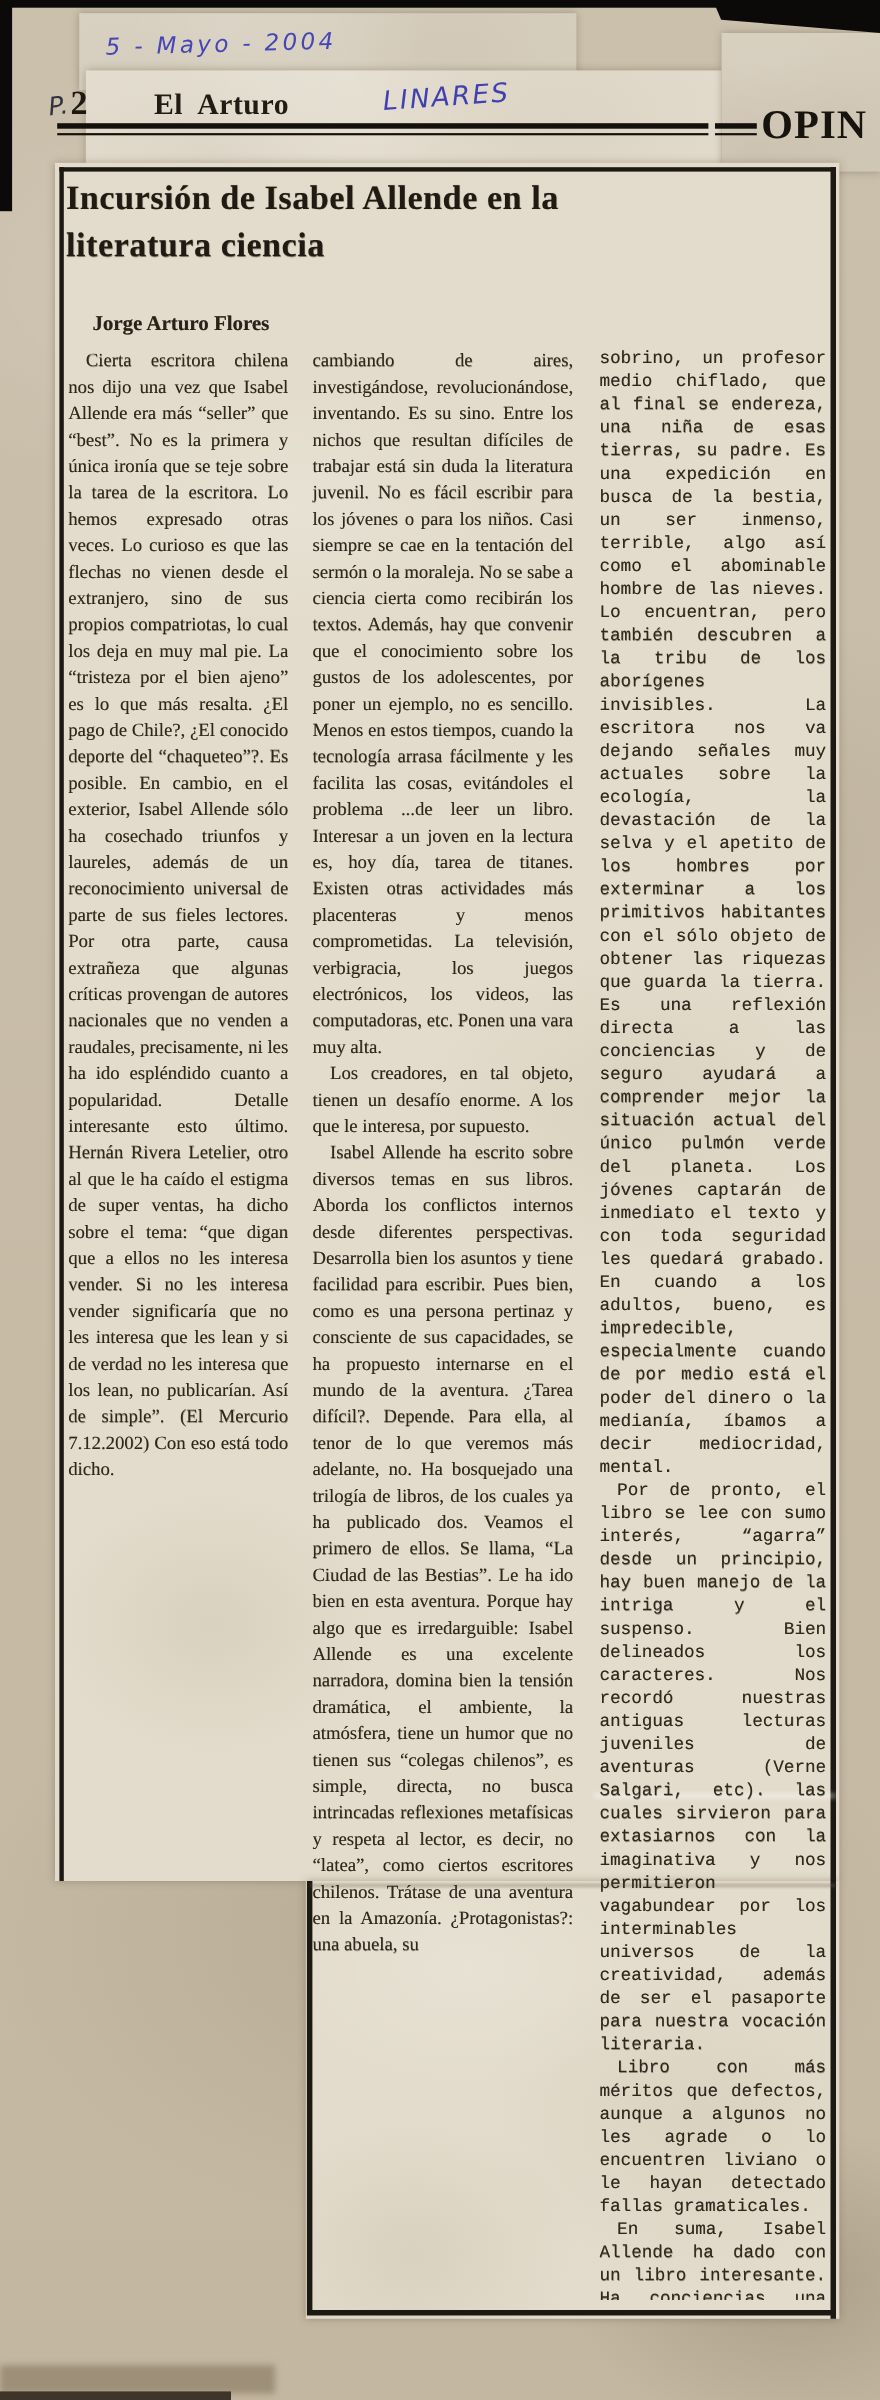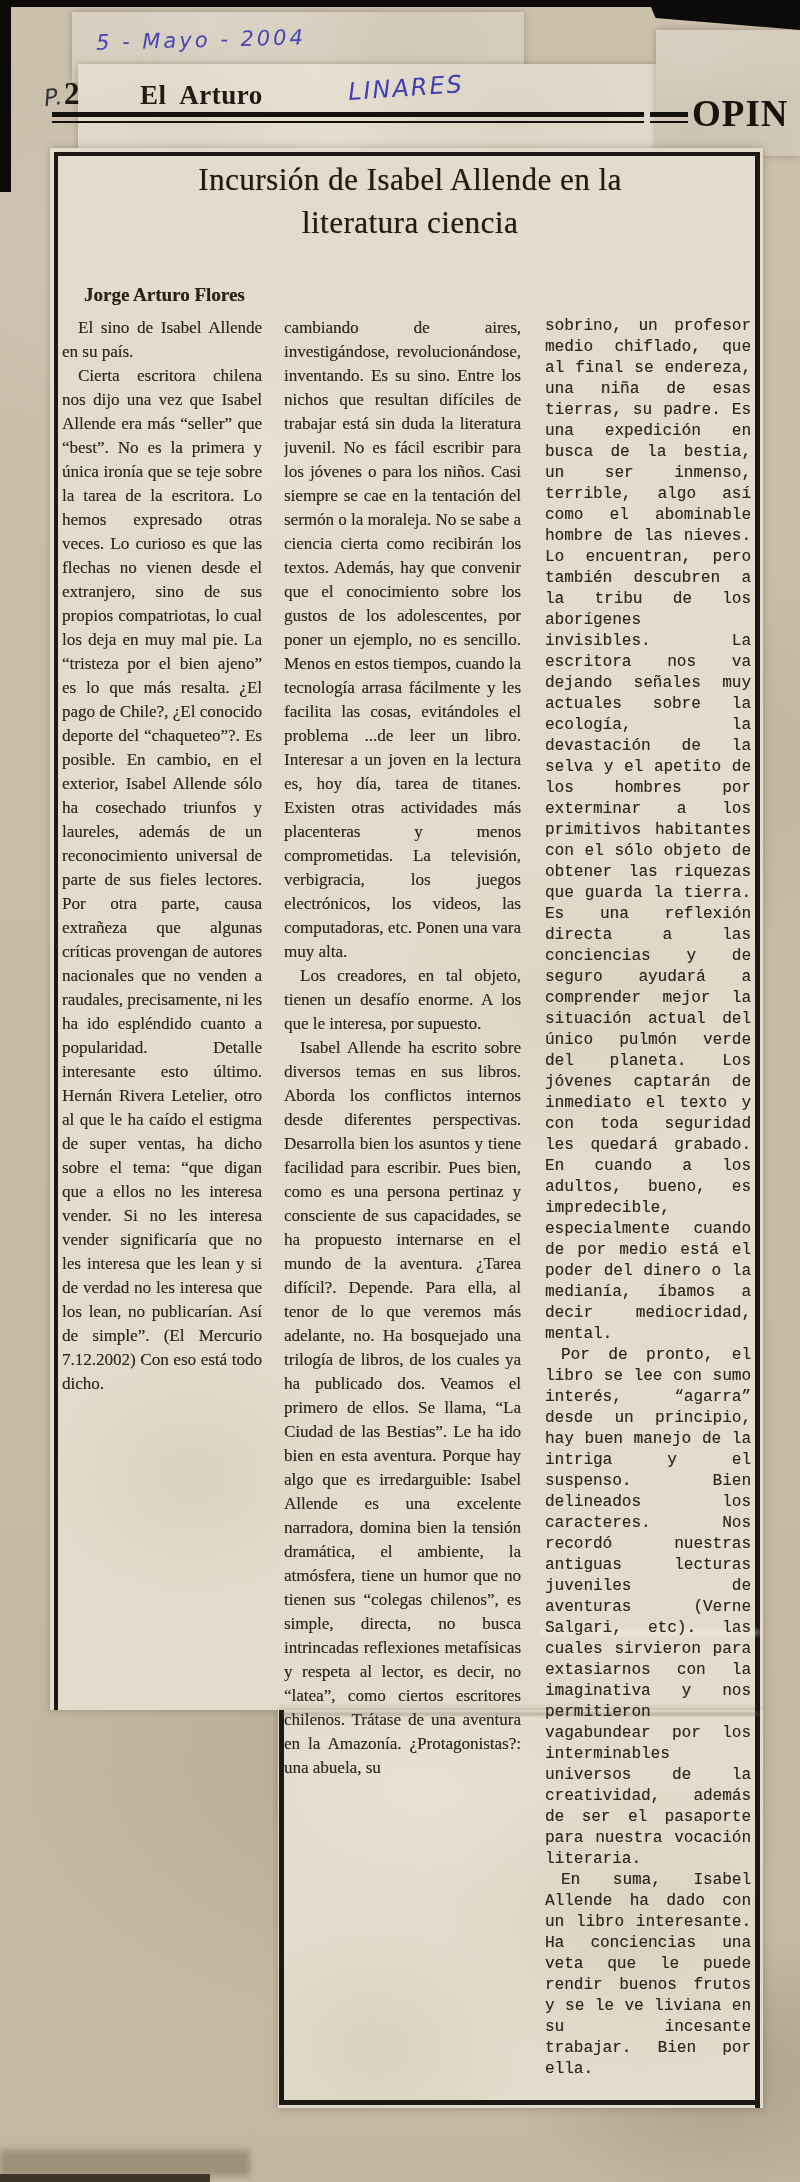--- a/index.html
+++ b/index.html
@@ -21,21 +21,21 @@
       radial-gradient(ellipse 260px 160px at 30% 20%, rgba(255,255,255,.16), transparent 70%),
       radial-gradient(ellipse 300px 220px at 75% 55%, rgba(120,100,70,.08), transparent 70%),
       radial-gradient(ellipse 220px 180px at 20% 85%, rgba(120,100,70,.09), transparent 70%);
   }
   .black{background:#0b0a09;}
   .bdr{background:#1c1812;position:absolute;}
   .hand{font-family:"DejaVu Sans",sans-serif;font-style:italic;}
   .serifbold{font-weight:bold;font-family:"Liberation Serif",serif;}
   .rule{height:4px;border-top:5px solid #14110d;border-bottom:2px solid #14110d;position:absolute;}
   .title{
-    position:absolute;text-align:center;font-weight:normal;font-size:31px;
+    position:absolute;font-weight:bold;font-size:31px;
     letter-spacing:.5px;color:#201a12;
     text-shadow:.4px .4px .7px rgba(32,26,18,.55);
     white-space:nowrap;
   }
   .byline{position:absolute;font-weight:bold;font-size:19px;color:#2a2218;
     text-shadow:.3px .3px .5px rgba(42,34,24,.5);}
   .col{
     position:absolute;text-align:justify;overflow:hidden;
     text-shadow:.3px .3px .6px rgba(47,38,28,.45);
   }
@@ -84,29 +84,29 @@
 
   <div class="abs crease-light" style="left:540px;top:1630px;width:220px;height:5px;"></div>
   <div class="abs crease-dark" style="left:282px;top:1712px;width:478px;height:4px;"></div>
 
   <div class="title" style="left:60px;top:162px;width:700px;">Incursión de Isabel Allende en la</div>
   <div class="title" style="left:60px;top:205px;width:700px;">literatura ciencia</div>
 
   <div class="byline" style="left:84px;top:284px;">Jorge Arturo Flores</div>
 
   <div class="col col1" style="left:62px;top:316px;width:200px;height:1384px;">
-    <p>El sino de Isabel Allende en su país.</p>
     <p>Cierta escritora chilena nos dijo una vez que Isabel Allende era más “seller” que “best”. No es la primera y única ironía que se teje sobre la tarea de la escritora. Lo hemos expresado otras veces. Lo curioso es que las flechas no vienen desde el extranjero, sino de sus propios compatriotas, lo cual los deja en muy mal pie. La “tristeza por el bien ajeno” es lo que más resalta. ¿El pago de Chile?, ¿El conocido deporte del “chaqueteo”?. Es posible. En cambio, en el exterior, Isabel Allende sólo ha cosechado triunfos y laureles, además de un reconocimiento universal de parte de sus fieles lectores. Por otra parte, causa extrañeza que algunas críticas provengan de autores nacionales que no venden a raudales, precisamente, ni les ha ido espléndido cuanto a popularidad. Detalle interesante esto último. Hernán Rivera Letelier, otro al que le ha caído el estigma de super ventas, ha dicho sobre el tema: “que digan que a ellos no les interesa vender. Si no les interesa vender significaría que no les interesa que les lean y si de verdad no les interesa que los lean, no publicarían. Así de simple”. (El Mercurio 7.12.2002) Con eso está todo dicho.</p>
   </div>
 
   <div class="col col2" style="left:284px;top:316px;width:237px;height:1775px;">
     <p class="cont">cambiando de aires, investigándose, revolucionándose, inventando. Es su sino. Entre los nichos que resultan difíciles de trabajar está sin duda la literatura juvenil. No es fácil escribir para los jóvenes o para los niños. Casi siempre se cae en la tentación del sermón o la moraleja. No se sabe a ciencia cierta como recibirán los textos. Además, hay que convenir que el conocimiento sobre los gustos de los adolescentes, por poner un ejemplo, no es sencillo. Menos en estos tiempos, cuando la tecnología arrasa fácilmente y les facilita las cosas, evitándoles el problema ...de leer un libro. Interesar a un joven en la lectura es, hoy día, tarea de titanes. Existen otras actividades más placenteras y menos comprometidas. La televisión, verbigracia, los juegos electrónicos, los videos, las computadoras, etc. Ponen una vara muy alta.</p>
     <p>Los creadores, en tal objeto, tienen un desafío enorme. A los que le interesa, por supuesto.</p>
     <p>Isabel Allende ha escrito sobre diversos temas en sus libros. Aborda los conflictos internos desde diferentes perspectivas. Desarrolla bien los asuntos y tiene facilidad para escribir. Pues bien, como es una persona pertinaz y consciente de sus capacidades, se ha propuesto internarse en el mundo de la aventura. ¿Tarea difícil?. Depende. Para ella, al tenor de lo que veremos más adelante, no. Ha bosquejado una trilogía de libros, de los cuales ya ha publicado dos. Veamos el primero de ellos. Se llama, “La Ciudad de las Bestias”. Le ha ido bien en esta aventura. Porque hay algo que es irredarguible: Isabel Allende es una excelente narradora, domina bien la tensión dramática, el ambiente, la atmósfera, tiene un humor que no tienen sus “colegas chilenos”, es simple, directa, no busca intrincadas reflexiones metafísicas y respeta al lector, es decir, no “latea”, como ciertos escritores chilenos. Trátase de una aventura en la Amazonía. ¿Protagonistas?: una abuela, su</p>
   </div>
 
   <div class="col col3" style="left:545px;top:316px;width:206px;height:1775px;font-family:Liberation Mono, monospace;">
     <p class="cont">sobrino, un profesor medio chiflado, que al final se endereza, una niña de esas tierras, su padre. Es una expedición en busca de la bestia, un ser inmenso, terrible, algo así como el abominable hombre de las nieves. Lo encuentran, pero también descubren a la tribu de los aborígenes invisibles. La escritora nos va dejando señales muy actuales sobre la ecología, la devastación de la selva y el apetito de los hombres por exterminar a los primitivos habitantes con el sólo objeto de obtener las riquezas que guarda la tierra. Es una reflexión directa a las conciencias y de seguro ayudará a comprender mejor la situación actual del único pulmón verde del planeta. Los jóvenes captarán de inmediato el texto y con toda seguridad les quedará grabado. En cuando a los adultos, bueno, es impredecible, especialmente cuando de por medio está el poder del dinero o la medianía, íbamos a decir mediocridad, mental.</p>
     <p>Por de pronto, el libro se lee con sumo interés, “agarra” desde un principio, hay buen manejo de la intriga y el suspenso. Bien delineados los caracteres. Nos recordó nuestras antiguas lecturas juveniles de aventuras (Verne Salgari, etc). las cuales sirvieron para extasiarnos con la imaginativa y nos permitieron vagabundear por los interminables universos de la creatividad, además de ser el pasaporte para nuestra vocación literaria.</p>
+    <p>Libro con más méritos que defectos, aunque a algunos no les agrade o lo encuentren liviano o le hayan detectado fallas gramaticales.</p>
     <p>En suma, Isabel Allende ha dado con un libro interesante. Ha conciencias una veta que le puede rendir buenos frutos y se le ve liviana en su incesante trabajar. Bien por ella.</p>
   </div>
 
 </div>
 
 </body></html>

